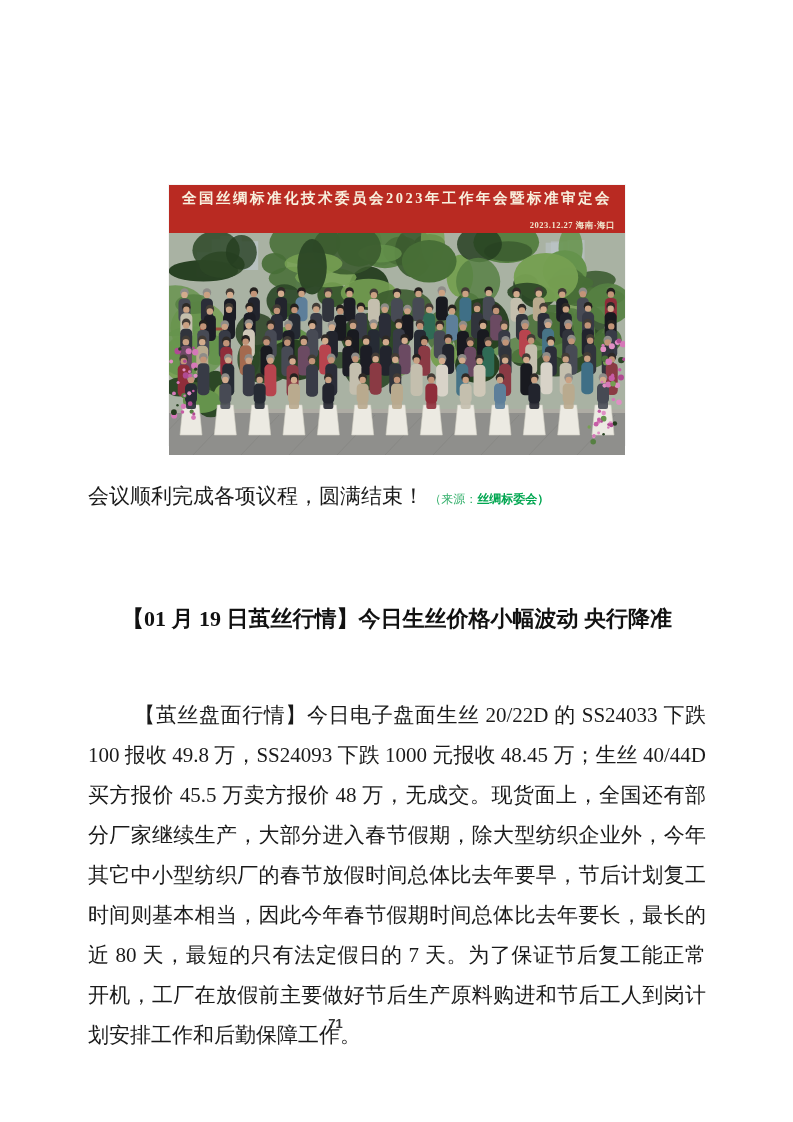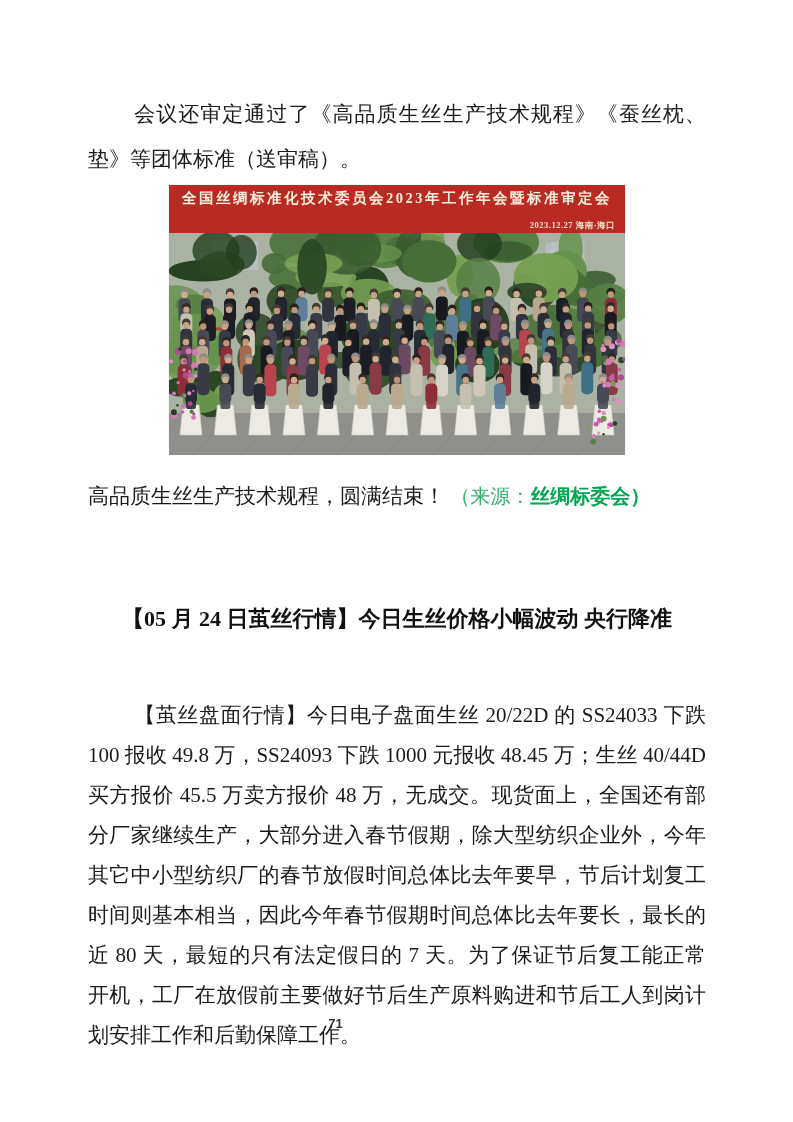--- a/index.html
+++ b/index.html
@@ -11,21 +11,21 @@
     color:#1a1a1a;
   }
   .body-text {
     position:absolute; left:88px; width:618px;
     font-size:21px; line-height:40px;
     text-align:justify; text-justify:inter-ideograph;
     color:#1a1a1a;
   }
   .intro { top:92px; text-indent:2.2em; line-height:45px; }
   .closing { top:478px; line-height:36px; text-align:left; }
-  .src { font-size:20px;margin-top:8px; }
+  .src { font-size:12px;margin-top:8px; }
   .src-prefix { color:#35b06c; font-weight:400; }
   .src-name { color:#00a650; font-weight:bold; }
   .section-heading {
     position:absolute; top:597px; left:88px; width:618px;
     font-size:22px; font-weight:bold; text-align:center; line-height:44px;
     color:#111111;
   }
   .market { top:655px; text-indent:2.2em;margin-top:40px; }
   .page-number {
     position:absolute; top:1016px; left:0; width:671px;
@@ -51,21 +51,20 @@
     font-size:8.5px; font-weight:bold; color:#f1e6cd; letter-spacing:.5px;margin-top:16px;
   }
   .photo-body { width:456px; height:222px; background:#a9b2a3; position:relative; }
   .photo-body svg { display:block; }
 </style>
 </head>
 <body>
 
 <div class="page">
 
-  <p class="body-text intro">会议还审定通过了《高品质生丝生产技术规程》《蚕丝枕、垫》等团体标准（送审稿）。</p>
 
   <figure class="photo">
     <div class="photo-banner">
       <div class="banner-title">全国丝绸标准化技术委员会2023年工作年会暨标准审定会</div>
       <div class="banner-subtitle">2023.12.27 海南·海口</div>
     </div>
     <div class="photo-body">
       <svg id="crowd" width="456" height="222" viewBox="0 0 456 222">
           <rect x="0" y="0" width="456" height="222" fill="#a9b2a3"></rect>
           <rect x="27.857745103538036" y="19.268158989492804" width="23.53548091184348" height="24.245398184284568" fill="#bcc5c9" opacity="0.75"></rect>
@@ -619,20 +618,20 @@
           <circle cx="430.32638237345964" cy="178.2958250399679" r="1.7300227522384375" fill="#c75ca6"></circle>
           <circle cx="432.5683384593576" cy="188.52224133256823" r="1.3376552315428853" fill="#b04a93"></circle>
           <circle cx="429.6147204665467" cy="200.10719102621078" r="1.483638087892905" fill="#e08fc4"></circle>
           <circle cx="439.317493122071" cy="194.52003809344023" r="1.255362427327782" fill="#d578b8"></circle>
           <circle cx="424.9885081211105" cy="202.54453603364527" r="1.5874353033956141" fill="#d578b8"></circle>
           <circle cx="430.0517565626651" cy="186.61733719427139" r="2.0367175422608854" fill="#c75ca6"></circle>
         </svg>
     </div>
   </figure>
 
-  <p class="body-text closing"><span>高品质生丝生产技术规程，圆满结束！</span> <span class="src"><span class="src-prefix">（来源：</span><span class="src-name">丝绸标委会）</span></span></p>
-
-  <h2 class="section-heading">【05 月 24 日茧丝行情】今日生丝价格小幅波动 央行降准</h2>
+  <p class="body-text closing"><span>会议顺利完成各项议程，圆满结束！</span> <span class="src"><span class="src-prefix">（来源：</span><span class="src-name">丝绸标委会）</span></span></p>
+
+  <h2 class="section-heading">【01 月 19 日茧丝行情】今日生丝价格小幅波动 央行降准</h2>
 
   <p class="body-text market">【茧丝盘面行情】今日电子盘面生丝 20/22D 的 SS24033 下跌 100 报收 49.8 万，SS24093 下跌 1000 元报收 48.45 万；生丝 40/44D 买方报价 45.5 万卖方报价 48 万，无成交。现货面上，全国还有部分厂家继续生产，大部分进入春节假期，除大型纺织企业外，今年其它中小型纺织厂的春节放假时间总体比去年要早，节后计划复工时间则基本相当，因此今年春节假期时间总体比去年要长，最长的近 80 天，最短的只有法定假日的 7 天。为了保证节后复工能正常开机，工厂在放假前主要做好节后生产原料购进和节后工人到岗计划安排工作和后勤保障工作。</p>
 
   <div class="page-number">71</div>
 </div>
 
 </body></html>

